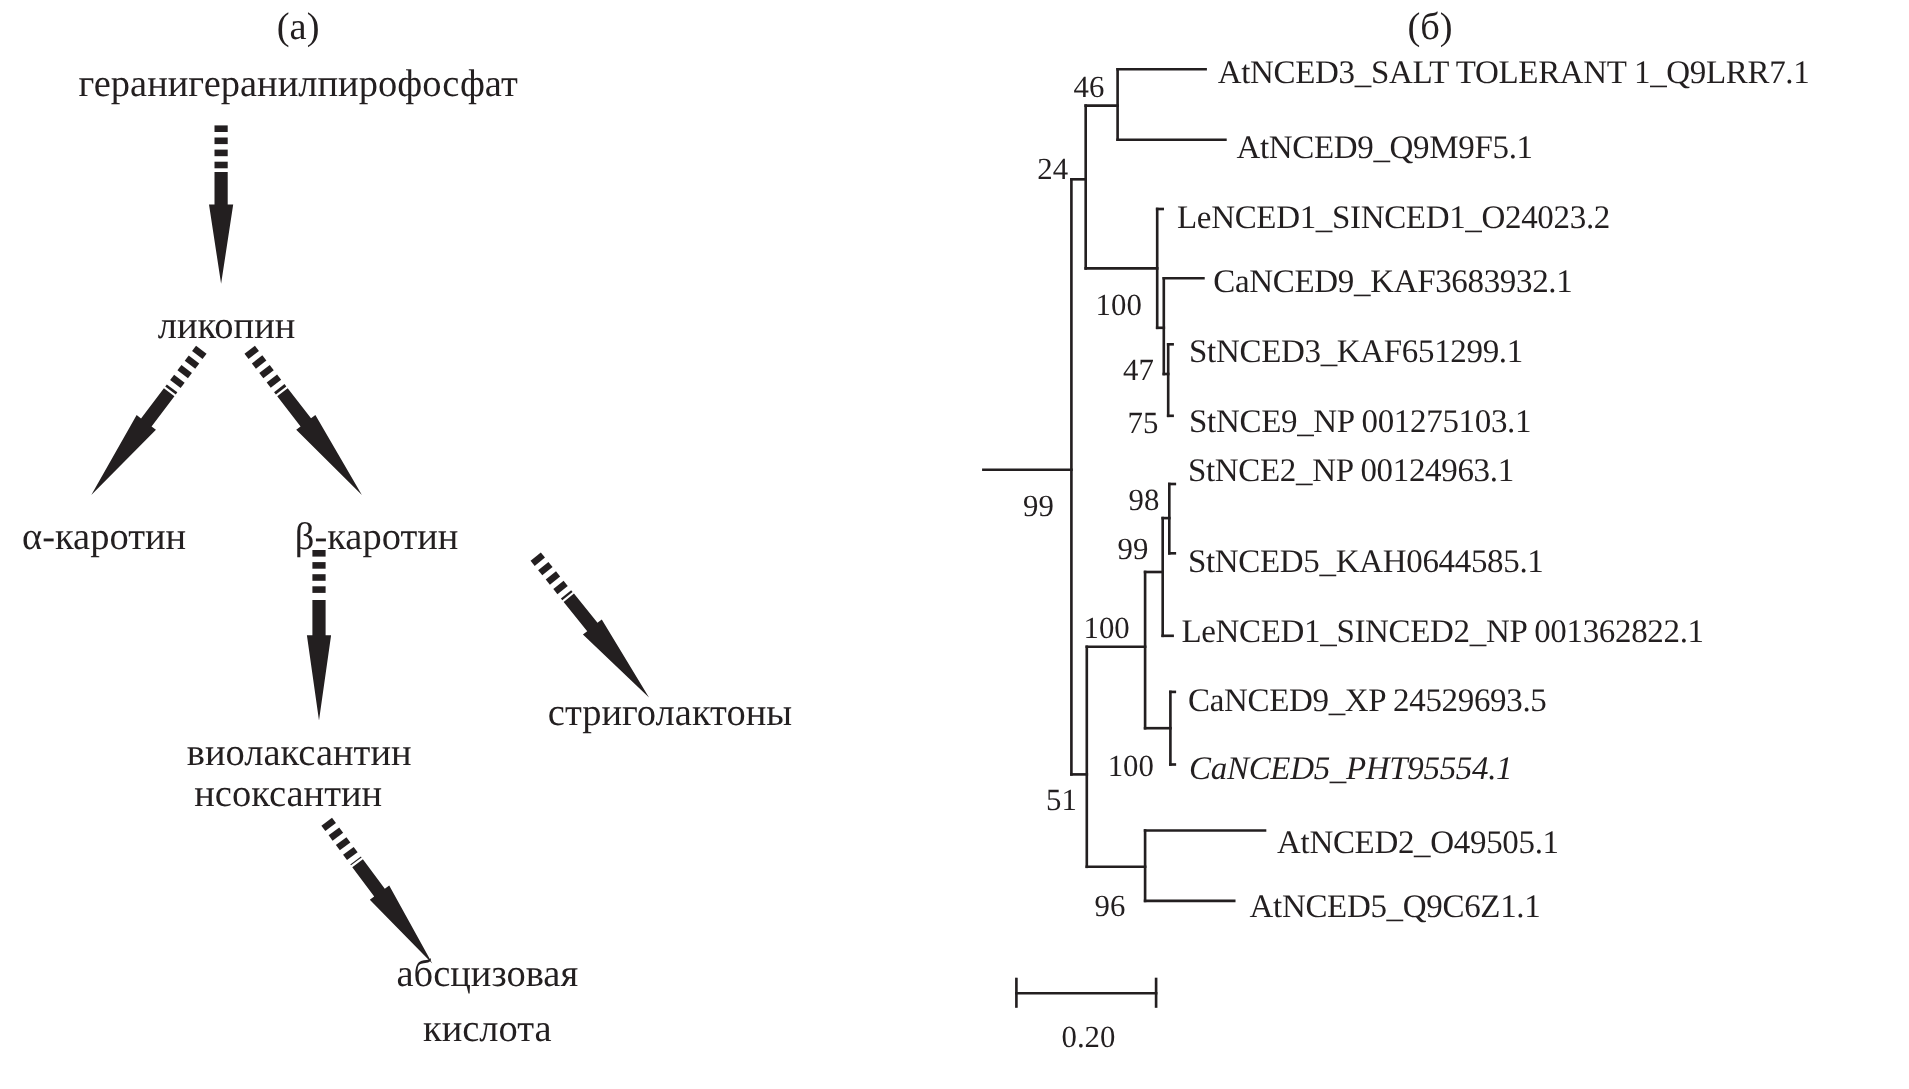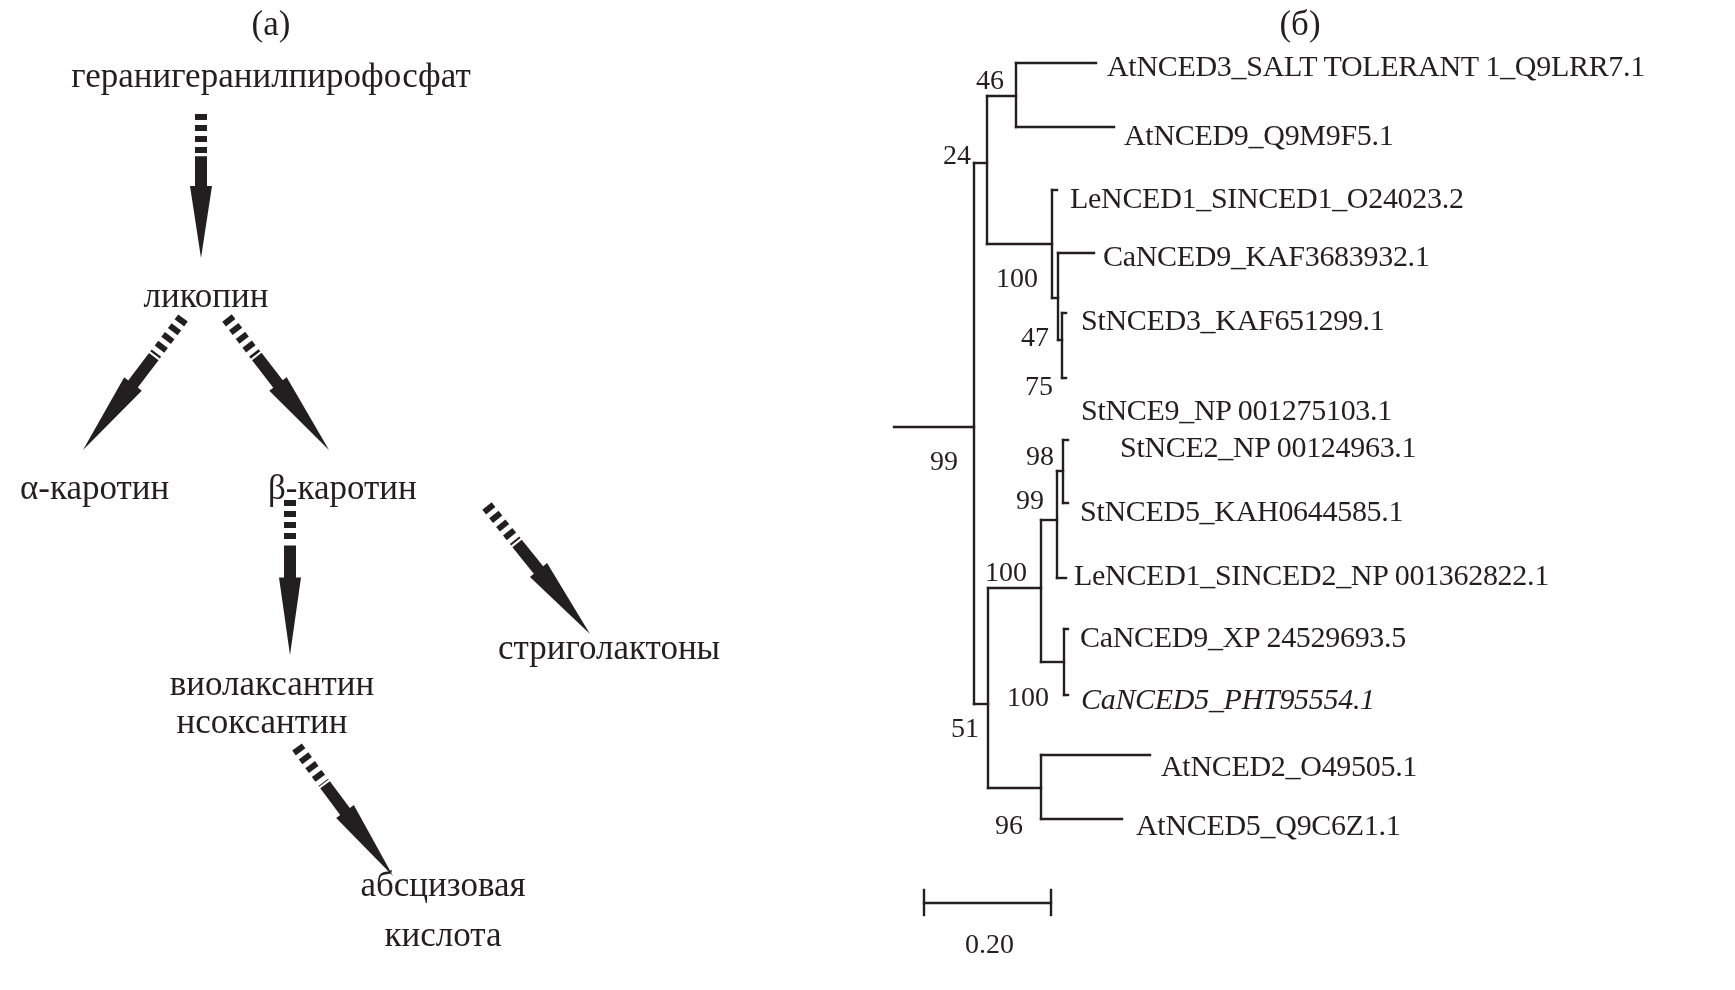--- a/index.html
+++ b/index.html
@@ -124,22 +124,22 @@
         <line x1="924" y1="890" x2="924" y2="915"></line>
         <line x1="1051" y1="890" x2="1051" y2="915"></line>
       </g>
   </svg>
 
   <div class="tree-lbl" style="left:1107px; top:51px;">AtNCED3_SALT TOLERANT 1_Q9LRR7.1</div>
   <div class="tree-lbl" style="left:1124px; top:120px;">AtNCED9_Q9M9F5.1</div>
   <div class="tree-lbl" style="left:1070px; top:183px;">LeNCED1_SINCED1_O24023.2</div>
   <div class="tree-lbl" style="left:1103px; top:241px;">CaNCED9_KAF3683932.1</div>
   <div class="tree-lbl" style="left:1081px; top:305px;">StNCED3_KAF651299.1</div>
-  <div class="tree-lbl" style="left:1081px; top:369px;margin-top:26px;">StNCE9_NP 001275103.1</div>
-  <div class="tree-lbl" style="left:1080px; top:432px;margin-left:40px;">StNCE2_NP 00124963.1</div>
+  <div class="tree-lbl" style="left:1081px; top:369px;">StNCE9_NP 001275103.1</div>
+  <div class="tree-lbl" style="left:1080px; top:413px;">StNCE2_NP 00124963.1</div>
   <div class="tree-lbl" style="left:1080px; top:496px;">StNCED5_KAH0644585.1</div>
   <div class="tree-lbl" style="left:1074px; top:560px;">LeNCED1_SINCED2_NP 001362822.1</div>
   <div class="tree-lbl" style="left:1080px; top:622px;">CaNCED9_XP 24529693.5</div>
   <div class="tree-lbl" style="left:1081px; top:684px;font-style:italic;">CaNCED5_PHT95554.1</div>
   <div class="tree-lbl" style="left:1161px; top:751px;">AtNCED2_O49505.1</div>
   <div class="tree-lbl" style="left:1136px; top:810px;text-align:center;">AtNCED5_Q9C6Z1.1</div>
 
   <div class="bs" style="left:976px; top:66px;">46</div>
   <div class="bs" style="left:943px; top:141px;">24</div>
   <div class="bs" style="left:996px; top:264px;">100</div>

